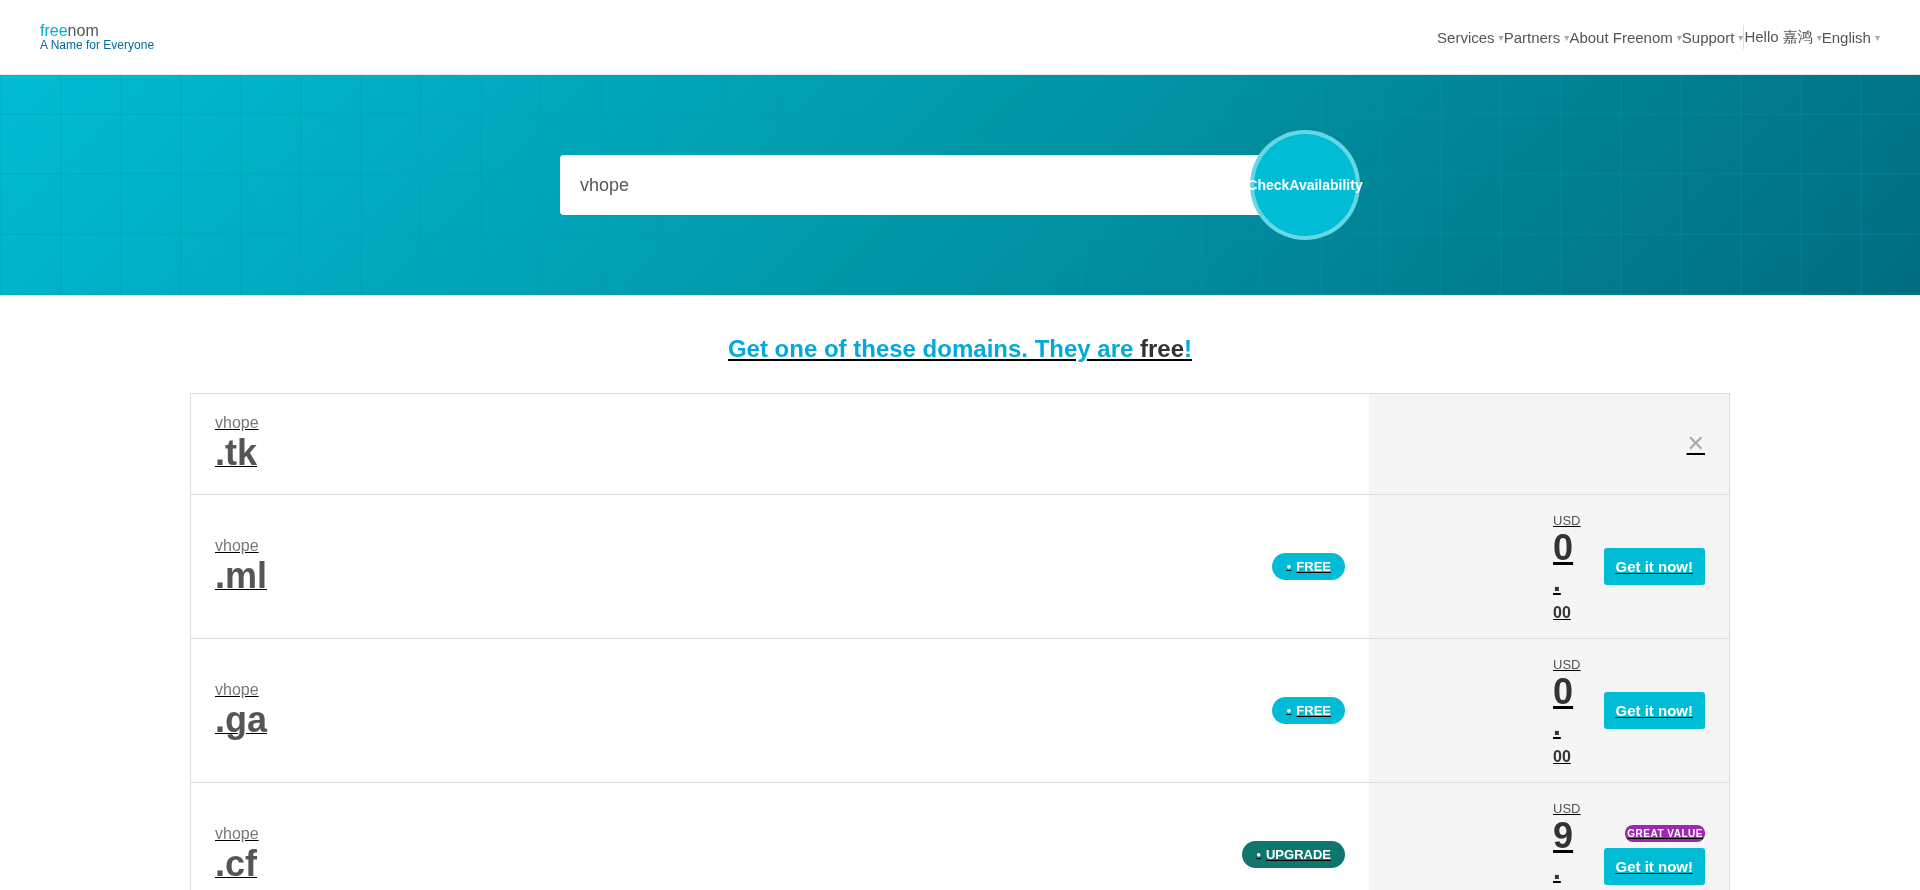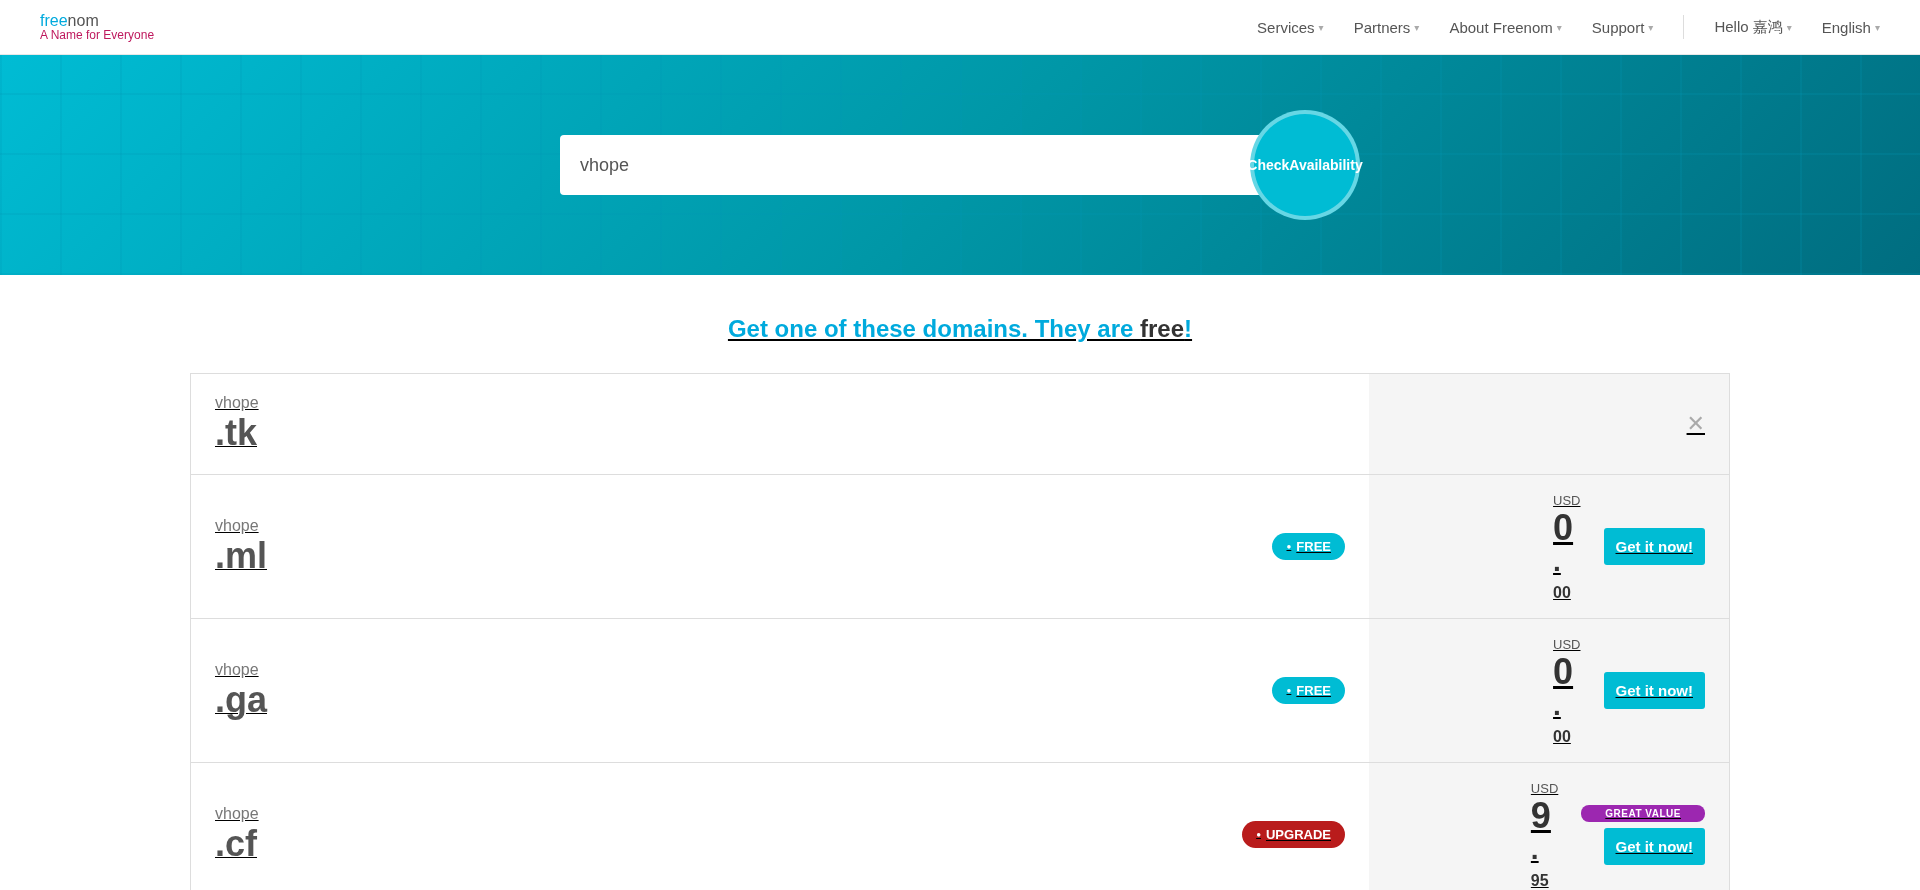--- a/index.html
+++ b/index.html
@@ -4,29 +4,29 @@
   <style>
     * { margin: 0; padding: 0; box-sizing: border-box; }
     body { font-family: Arial, sans-serif; background: #fff; overflow-x: hidden; }
 
     
     .header {
       display: flex;
       align-items: center;
       justify-content: space-between;
       padding: 0 40px;
-      height: 55px;
+      height: 75px;
       background: #fff;
       border-bottom: 1px solid #e8e8e8;
     }
     .logo-area { display: flex; flex-direction: column; }
     .logo-free { color: #00aadd; }
     .logo-nom { color: #555; }
-    .logo-tagline { font-size: 12px; color: #be185d; margin-top: -2px; }
-    .nav { display: flex; align-items: center; gap: 30px; }
+    .logo-tagline { font-size: 12px; color: #0369a1; margin-top: -2px; }
+    .nav { display: flex; align-items: center; }
     .nav-item {
       font-size: 15px;
       color: #555;
       cursor: pointer;
       display: flex;
       align-items: center;
       gap: 4px;
     }
     .nav-item .chevron { font-size: 10px; color: #aaa; }
     .nav-divider { width: 1px; height: 24px; background: #ddd; }
@@ -159,21 +159,21 @@
       border-radius: 20px;
       display: flex;
       align-items: center;
       gap: 5px;
     }
     .badge-free::before {
       content: '●';
       font-size: 8px;
     }
     .badge-upgrade {
-      background: #b91c1c;
+      background: #0f766e;
       color: #fff;
       font-size: 13px;
       font-weight: bold;
       padding: 6px 14px;
       border-radius: 20px;
       display: flex;
       align-items: center;
       gap: 5px;
     }
     .badge-upgrade::before {
@@ -226,21 +226,21 @@
       display: flex;
       flex-direction: column;
       align-items: flex-end;
       gap: 6px;
     }
     .great-value-badge {
       background: #9c27b0;
       color: #fff;
       font-size: 10px;
       font-weight: bold;
-      padding: 3px 24px;
+      padding: 3px 2px;
       border-radius: 8px;
       text-transform: uppercase;
       letter-spacing: 0.5px;
     }
   </style>
 </head>
 <body>
 
 <header class="header">
   <div class="logo-area">

